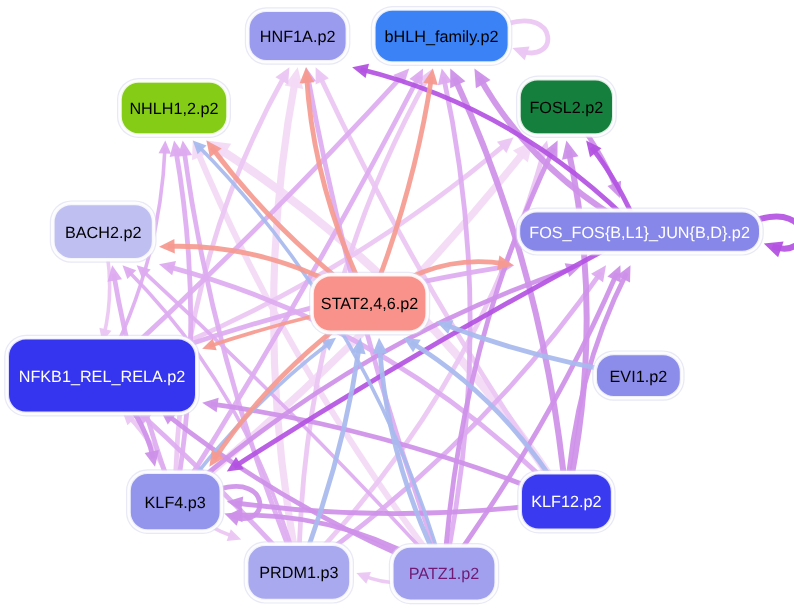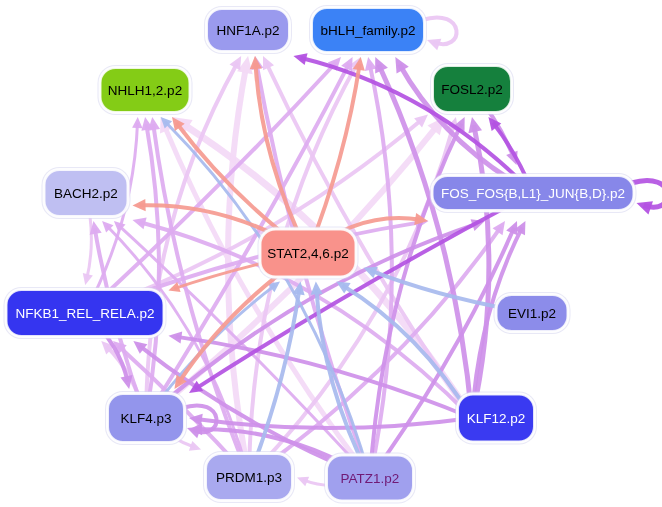--- a/index.html
+++ b/index.html
@@ -269,20 +269,20 @@
       </g>
     </svg>
   <div id="node-layer">
       <div class="node" style="left: 248px; top: 30px; width: 82px; height: 42px; background: rgb(154, 154, 238); color: rgb(0, 0, 0);">HNF1A.p2</div>
       <div class="node" style="left: 368px; top: 30px; width: 112px; height: 44px; background: #3b82f6; color: rgb(0, 0, 0);">bHLH_family.p2</div>
       <div class="node" style="left: 145px; top: 90px; width: 89px; height: 44px; background: #84cc16; color: rgb(0, 0, 0);">NHLH1,2.p2</div>
       <div class="node" style="left: 472px; top: 89px; width: 78px; height: 46px; background: #15803d; color: rgb(0, 0, 0);">FOSL2.p2</div>
       <div class="node" style="left: 86px; top: 193px; width: 83px; height: 46px; background: rgb(191, 191, 242); color: rgb(0, 0, 0);">BACH2.p2</div>
       <div class="node" style="left: 533px; top: 193px; width: 201px; height: 34px; background: rgb(135, 135, 233); color: rgb(255, 255, 255);">FOS_FOS{B,L1}_JUN{B,D}.p2</div>
       <div class="node" style="left: 308px; top: 253px; width: 95px; height: 47px; background: rgb(249, 146, 139); color: rgb(0, 0, 0);">STAT2,4,6.p2</div>
-      <div class="node" style="left: 85px; top: 313px; width: 157px; height: 46px; background: rgb(53, 53, 240); color: rgb(255, 255, 255); text-align: center;">NFKB1_REL_RELA.p2</div>
+      <div class="node" style="left: 85px; top: 313px; width: 157px; height: 62px; background: rgb(53, 53, 240); color: rgb(255, 255, 255); text-align: center;">NFKB1_REL_RELA.p2</div>
       <div class="node" style="left: 532px; top: 313px; width: 71px; height: 36px; background: rgb(140, 140, 234); color: rgb(0, 0, 0);">EVI1.p2</div>
       <div class="node" style="left: 146px; top: 418px; width: 76px; height: 48px; background: rgb(147, 149, 236); color: rgb(0, 0, 0);">KLF4.p3</div>
-      <div class="node" style="left: 472px; top: 418px; width: 76px; height: 47px; background: rgb(58, 58, 241); color: rgb(255, 255, 255); margin-left: 24px;">KLF12.p2</div>
+      <div class="node" style="left: 472px; top: 418px; width: 76px; height: 47px; background: rgb(58, 58, 241); color: rgb(255, 255, 255);">KLF12.p2</div>
       <div class="node" style="left: 249px; top: 477px; width: 86px; height: 46px; background: rgb(169, 169, 239); color: rgb(0, 0, 0);">PRDM1.p3</div>
       <div class="node" style="left: 370px; top: 478px; width: 86px; height: 45px; background: rgb(160, 160, 238); color: #701a75;">PATZ1.p2</div>
     </div>
 </div>
 
 </body></html>

